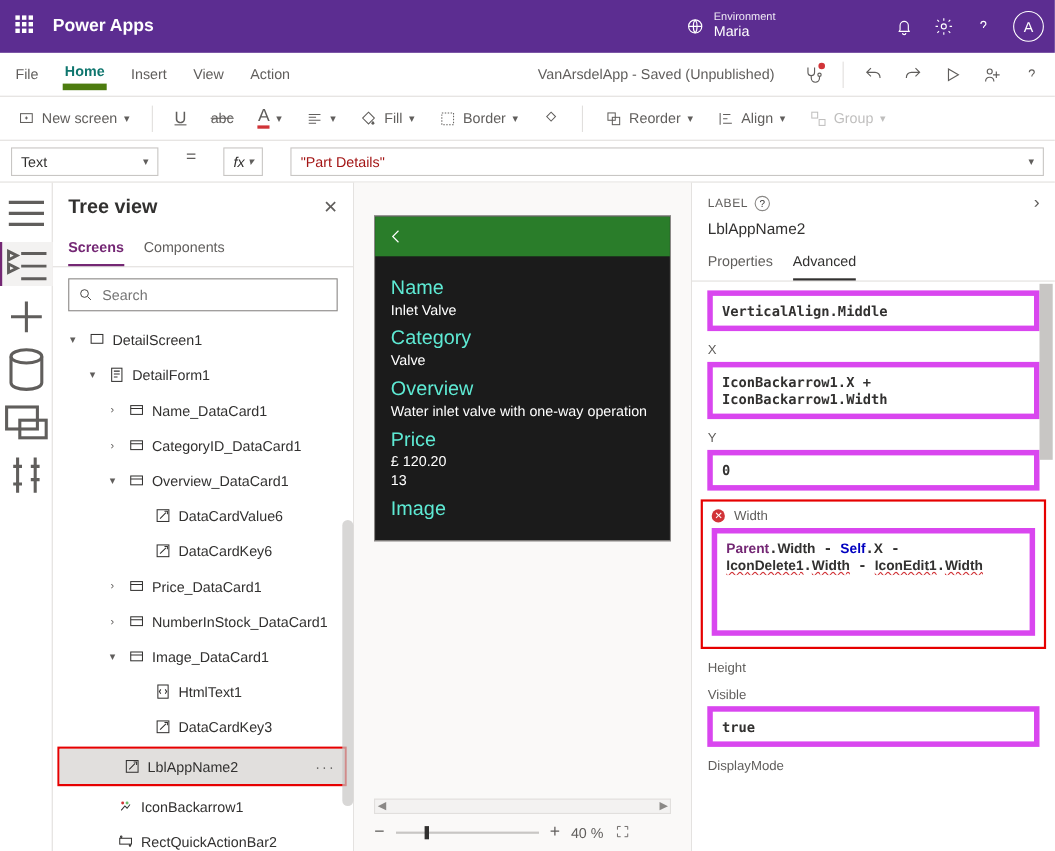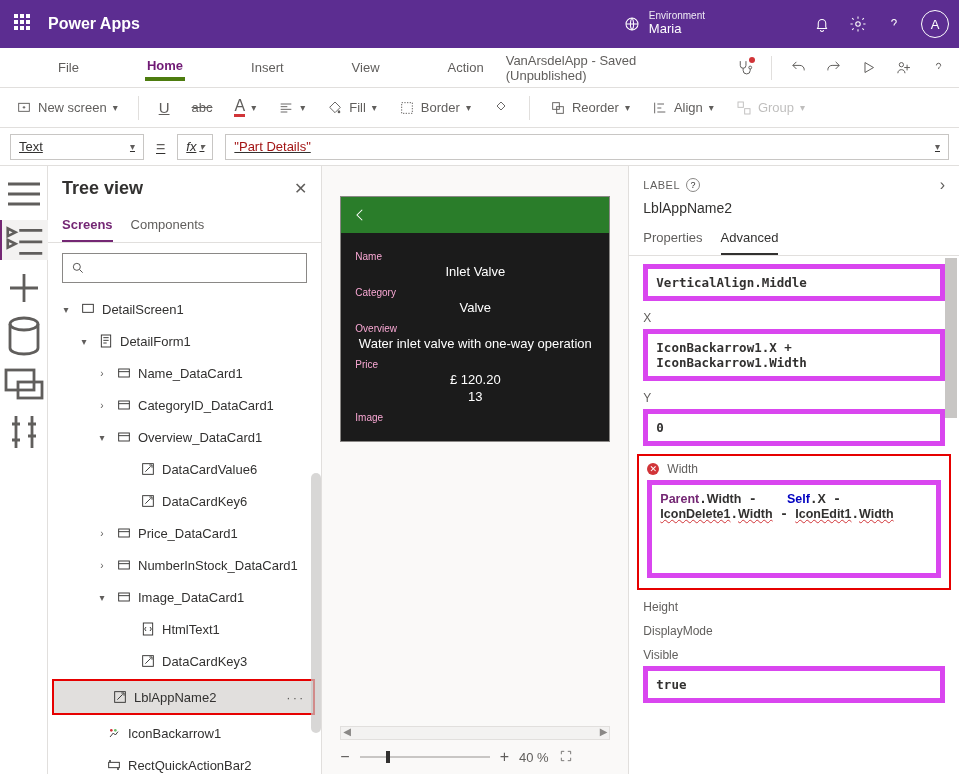--- a/index.html
+++ b/index.html
@@ -13,36 +13,36 @@
 .env-block { margin-left: auto; display: flex; align-items: center; gap: 8px; }
 .env-label { font-size: 10px; opacity: .9; line-height: 1; }
 .env-name { font-size: 13px; line-height: 1.2; }
 .env-text { margin-right: 100px; }
 .top-icons { display: flex; align-items: center; gap: 18px; }
 .top-icon { width: 18px; height: 18px; display: flex; align-items: center; justify-content: center; }
 .avatar { width: 28px; height: 28px; border-radius: 50%; border: 1px solid #fff; display: flex; align-items: center; justify-content: center; font-size: 13px; }
 
 
 .menu-bar { height: 40px; border-bottom: 1px solid #e1dfdd; display: flex; align-items: center; padding: 0 12px; gap: 20px; }
-.menu-item { font-size: 13px; color: #605e5c; cursor: pointer; padding: 4px 2px; margin-left: 44px; }
-.menu-item.active { color: #701a75; font-weight: 600; border-bottom: 4px solid #4d7c0f; }
+.menu-item { font-size: 13px; color: #605e5c; cursor: pointer; padding: 4px 2px; }
+.menu-item.active { color: #0f766e; font-weight: 600; border-bottom: 6px solid #4d7c0f; }
 .menu-right { margin-left: auto; display: flex; align-items: center; gap: 18px; color: #605e5c; }
 .vsep { width: 1px; height: 24px; background: #e1dfdd; }
 .mr-icon { width:18px; height:18px; display:flex; align-items:center; justify-content:center; }
 
 
 .ribbon { height: 40px; border-bottom: 1px solid #e1dfdd; display: flex; align-items: center; padding: 0 10px; gap: 10px; color: #605e5c; }
 .ribbon .vsep { margin: 0 4px; }
 .ribbon-btn { display:flex; align-items:center; gap:6px; padding: 4px 6px; font-size: 13px; }
 .ribbon-btn svg, .ribbon-btn .glyph { width:16px; height:16px; }
 .ribbon-btn.disabled { opacity: .4; }
 .chev { font-size: 10px; color:#605e5c; }
 
 
-.formula-row { height: 38px; border-bottom: 1px solid #e1dfdd; display: flex; align-items: center; padding: 6px 10px; gap: 12px; text-decoration: underline; }
+.formula-row { height: 38px; border-bottom: 1px solid #e1dfdd; display: flex; align-items: flex-start; padding: 6px 10px; gap: 25px; }
 .prop-select { width: 134px; height: 26px; border: 1px solid #c8c6c4; display:flex; align-items:center; justify-content:space-between; padding: 0 8px; background:#fff; }
 .eq { font-size: 16px; color:#605e5c; }
 .fx-box { width: 36px; height: 26px; border:1px solid #c8c6c4; font-style: italic; display:flex; align-items:center; justify-content:center; gap:3px; }
 .formula-input { flex:1; height:26px; border:1px solid #c8c6c4; padding:0 8px; font-family: Consolas, monospace; display:flex; align-items:center; justify-content:space-between; }
 .formula-text { color:#a31515; }
 
 
 .main { display:flex; height: calc(774px - 48px - 40px - 40px - 38px); }
 .rail { width: 48px; border-right:1px solid #e1dfdd; display:flex; flex-direction:column; align-items:center; padding-top:10px; gap:8px; }
 .rail-item { width:48px; height:40px; display:flex; align-items:center; justify-content:center; color:#605e5c; }
@@ -66,22 +66,22 @@
 .node .lbl { font-size:13px; color:#323130; white-space:nowrap; }
 .node.selected { background:#e1dfdd; }
 .node .dots { margin-left:auto; letter-spacing:2px; color:#605e5c; }
 .red-box { border:2px solid #e60000; margin: 2px 6px 2px 4px; }
 
 
 .canvas-wrap { flex:1; display:flex; flex-direction:column; background:#faf9f8; position:relative; }
 .canvas { margin:30px 18px 12px 18px; width:270px; background:#1b1b1b; color:#fff; border:1px solid #8a8886; }
 .canvas-header { background:#2a7d2a; height:36px; display:flex; align-items:center; padding:0 10px; }
 .canvas-body { padding:10px 14px 18px 14px; }
-.fld-label { color:#f9a8d4; font-size:10px; margin-top:8px; }
-.fld-value { color:#fff; font-size:13px; margin-top:2px;text-align:center; }
+.fld-label { color:#5eead4; font-size:18px; margin-top:8px; }
+.fld-value { color:#fff; font-size:13px; margin-top:2px; }
 .canvas-scroll-h { height: 14px; margin: 0 18px; background:#f3f2f1; border:1px solid #e1dfdd; position:relative;}
 .canvas-scroll-h::before{content:'◀'; position:absolute; left:2px; top:-1px; font-size:10px; color:#8a8886;}
 .canvas-scroll-h::after{content:'▶'; position:absolute; right:2px; top:-1px; font-size:10px; color:#8a8886;}
 .zoom-row { display:flex; align-items:center; gap:10px; padding:8px 18px; color:#605e5c; justify-content:flex-start;}
 .zoom-track { width:130px; height:2px; background:#c8c6c4; position:relative; }
 .zoom-thumb { position:absolute; left:26px; top:-5px; width:4px; height:12px; background:#323130; }
 
 
 .props { width:352px; border-left:1px solid #e1dfdd; display:flex; flex-direction:column; }
 .props-head { padding:10px 14px 4px 14px; display:flex; align-items:center; gap:6px; }
@@ -94,21 +94,21 @@
 .props-tab.active { color:#323130; border-bottom:2px solid #323130; font-weight:400; }
 .props-body { flex:1; overflow:auto; padding: 8px 14px; position:relative;}
 .prop-field { margin-top:10px; }
 .prop-label { font-size:12px; color:#605e5c; margin-bottom:4px; display:flex; align-items:center; gap:4px;}
 .prop-input { width:100%; min-height:30px; border:5px solid #d946ef; padding:6px 8px; font-family: Consolas, monospace; font-size:12.5px; white-space:pre-wrap;font-weight:bold; }
 .prop-input.tall { min-height: 98px; }
 .err-dot { width:12px;height:12px;background:#d13438;color:#fff;border-radius:50%;display:inline-flex;align-items:center;justify-content:center;font-size:9px; margin-right:4px;}
 .props-redbox { border:2px solid #e60000; padding: 6px 8px 10px 8px; margin: 8px -6px; }
 .wavy { text-decoration: underline wavy #d13438; text-decoration-thickness:1px; }
 .cd-purple{color:#742774;}
-.cd-blue{color:#0000c0;margin-left:23px;}
+.cd-blue{color:#0000c0;}
 .props-scroll { position:absolute; right:2px; top:2px; width:12px; height:160px; background:#c8c6c4;}
 
 
 svg { stroke: currentColor; fill: none; stroke-width:1.4; }
 </style>
 </head>
 <body>
 
 <div class="top-bar">
   <div class="waffle">
@@ -333,20 +333,21 @@
     </div>
     <div class="tree-tabs">
       <div class="tree-tab active">Screens</div>
       <div class="tree-tab">Components</div>
     </div>
     <div class="tree-search">
       <svg width="14" height="14" viewBox="0 0 24 24">
           <circle cx="10" cy="10" r="6"></circle>
           <path d="M20 20l-5-5"></path>
         </svg>
+      <input placeholder="Search" style="">
     </div>
     <div class="tree-body">
       <div class="node" style="padding-left:10px;">
           <span class="tw">▾</span>
           <span class="ico">
             <svg viewBox="0 0 24 24">
               <rect x="4" y="5" width="16" height="12"></rect>
             </svg>
           </span>
           <span class="lbl">DetailScreen1</span>
@@ -565,23 +566,23 @@
             <span>Width</span>
           </div>
         <div class="prop-input tall"><span class="cd-purple">Parent</span>.<span>Width</span> - <span class="cd-blue">Self</span>.<span>X</span> - <span class="wavy">IconDelete1</span>.<span class="wavy">Width</span> - <span class="wavy">IconEdit1</span>.<span class="wavy">Width</span></div>
       </div>
 
       <div class="prop-field">
         <div class="prop-label">Height</div>
       </div>
 
       <div class="prop-field">
-        <div class="prop-label">DisplayMode</div>
-      </div>
-
-      <div class="prop-field">
         <div class="prop-label">Visible</div>
         <div class="prop-input">true</div>
       </div>
+
+      <div class="prop-field">
+        <div class="prop-label">DisplayMode</div>
+      </div>
       <div class="props-scroll"></div>
     </div>
   </div>
 </div>
 
 </body></html>

